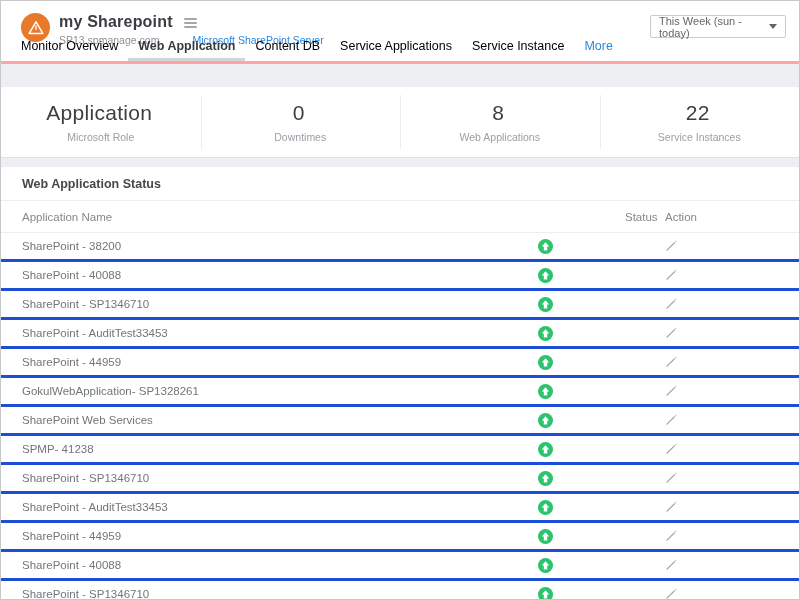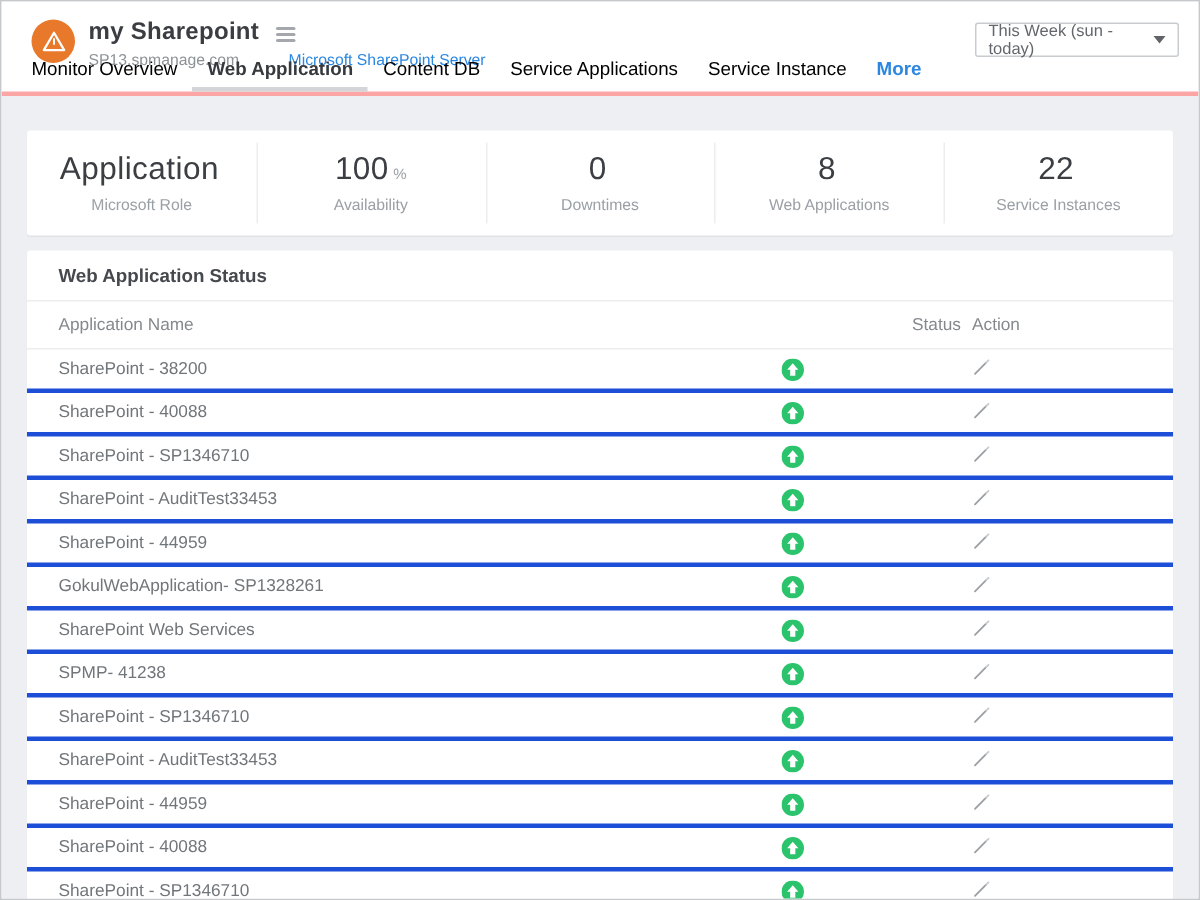--- a/index.html
+++ b/index.html
@@ -17,24 +17,24 @@
   .menu-icon span{width:13px;height:2px;background:#a4a8ac;border-radius:1px;}
   .subtitle-row{margin-top:3px;font-size:10.5px;color:#8d9296;display:flex;gap:33px;align-items:center;}
   .server-link{color:var(--accent,#2b87e0);cursor:pointer;}
   .time-select{position:absolute;top:14px;right:13px;width:136px;height:23px;box-sizing:border-box;border:1px solid #c9cccf;border-radius:2px;background:#fff;display:flex;align-items:center;justify-content:space-between;padding:0 8px;font-size:11px;color:#63676b;cursor:pointer;}
   .caret{width:0;height:0;border-left:4px solid transparent;border-right:4px solid transparent;border-top:5px solid #606468;flex:none;}
 
   
   .tab-bar{position:absolute;bottom:0;left:10px;display:flex;}
   .tab{font-size:12.5px;color:#000000;padding:0 10px 8px;cursor:pointer;white-space:nowrap;}
   .tab.active{color:#36393d;font-weight:700;padding-bottom:5px;border-bottom:3px solid #d3d5d8;}
-  .tab.accent{color:var(--accent,#2b87e0);font-weight:bold;}
+  .tab.accent{color:var(--accent,#2b87e0);}
 
   
-  .content{position:absolute;top:63px;left:0;right:0;bottom:0;background:#edeff2;padding:23px 17px 0;box-sizing:border-box;}
+  .content{position:absolute;top:63px;left:0;right:0;bottom:0;background:#edeff2;padding:23px 0 0;box-sizing:border-box;}
 
   .stats-card{background:#fff;height:70px;border-radius:2px;display:flex;align-items:center;box-shadow:0 1px 1px rgba(0,0,0,.06);}
   .stat{flex:1;text-align:center;position:relative;}
   .stat + .stat::before{content:'';position:absolute;left:0;top:-6px;bottom:-6px;width:1px;background:#ebedef;}
   .stat-value{font-size:21px;color:#3b3e42;letter-spacing:.3px;}
   .stat-unit{font-size:10px;color:#9aa0a5;margin-left:3px;}
   .stat-label{font-size:10.5px;color:#9aa0a5;margin-top:6px;}
 
   .table-card{background:#fff;margin-top:10px;border-radius:2px;box-shadow:0 1px 1px rgba(0,0,0,.06);padding-bottom:14px;}
   .table-title{padding:10px 21px 9px;font-size:12.5px;font-weight:700;color:#45484c;border-bottom:1px solid #ededee;}
@@ -91,24 +91,20 @@
   </div>
 
   <div class="content">
 
     <div class="stats-card">
         <div class="stat">
     <div><span class="stat-value">Application</span><span class="stat-unit"></span></div>
     <div class="stat-label">Microsoft Role</div>
   </div>
         <div class="stat">
-    <div><span class="stat-value">100</span><span class="stat-unit">%</span></div>
-    <div class="stat-label">Availability</div>
-  </div>
-        <div class="stat">
     <div><span class="stat-value">0</span><span class="stat-unit"></span></div>
     <div class="stat-label">Downtimes</div>
   </div>
         <div class="stat">
     <div><span class="stat-value">8</span><span class="stat-unit"></span></div>
     <div class="stat-label">Web Applications</div>
   </div>
         <div class="stat">
     <div><span class="stat-value">22</span><span class="stat-unit"></span></div>
     <div class="stat-label">Service Instances</div>

